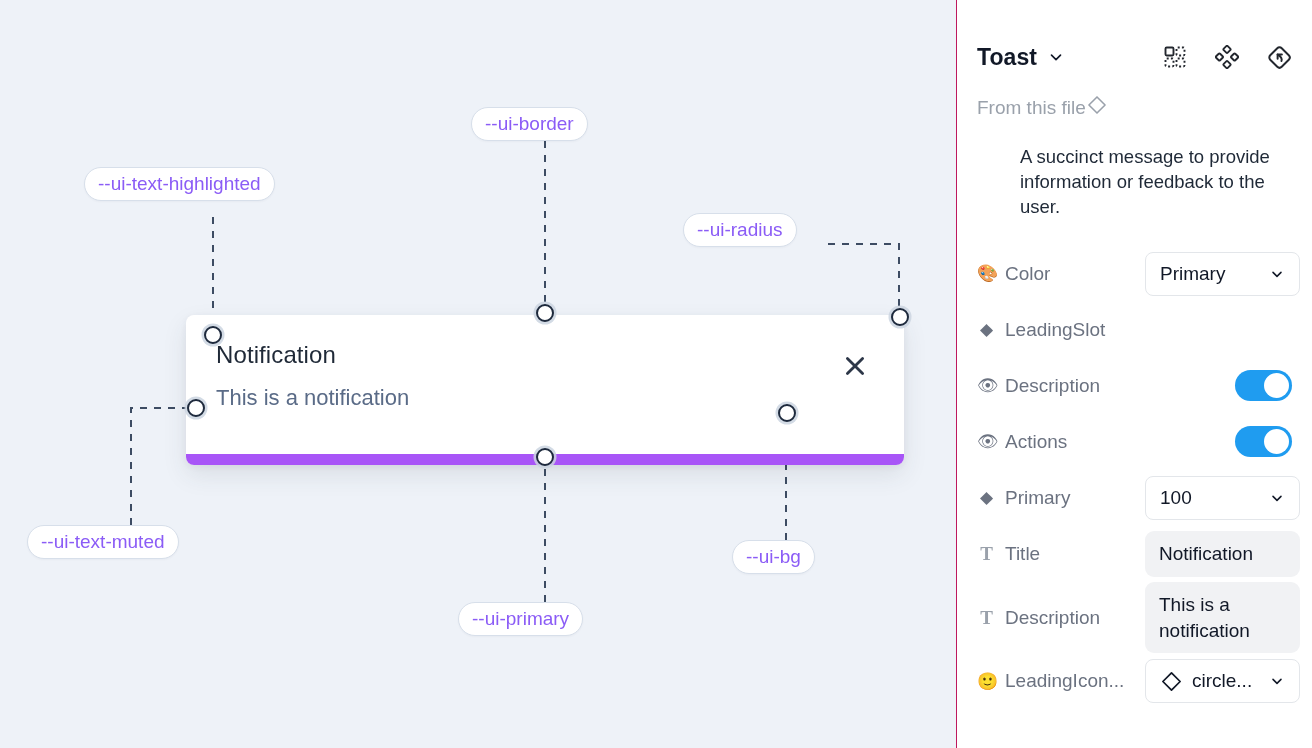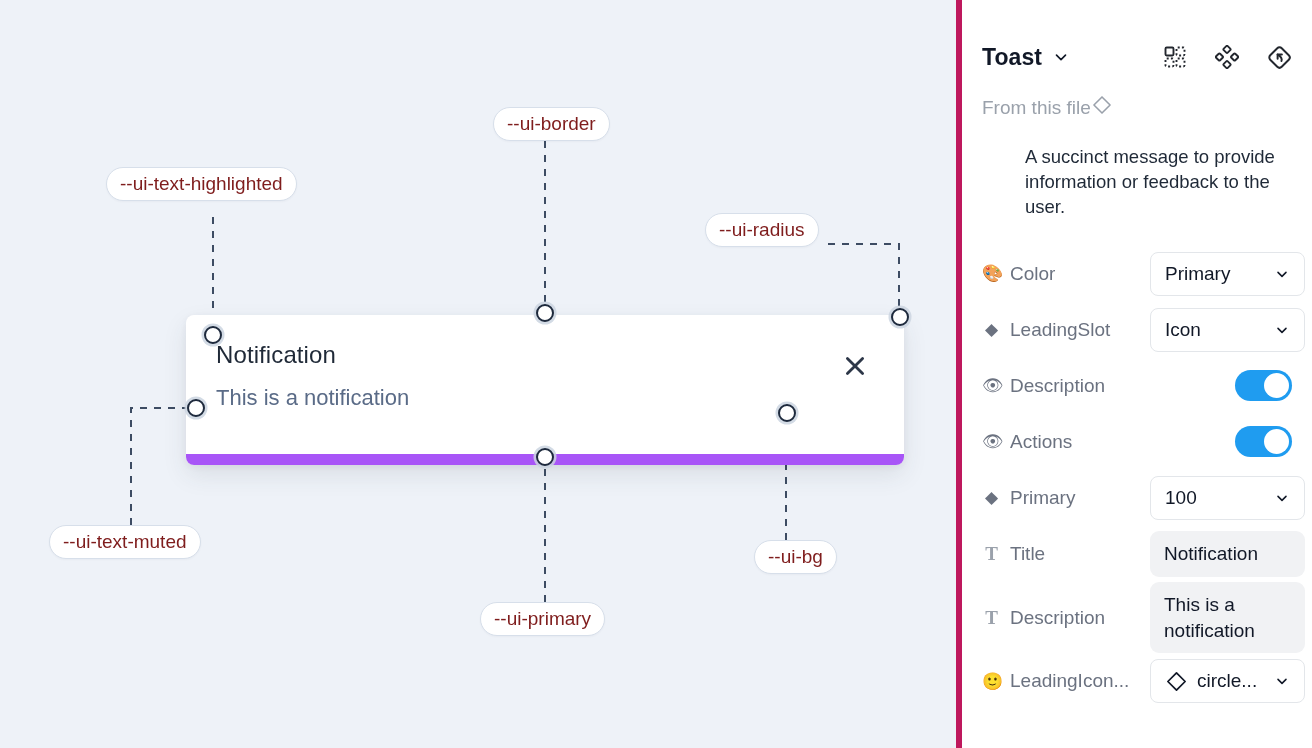--- a/index.html
+++ b/index.html
@@ -49,41 +49,40 @@
   }
 
   
   .pill {
     position: absolute;
     display: inline-flex; align-items: center; justify-content: center;
     height: 34px; padding: 0 13px;
     background: #ffffff;
     border: 1px solid #d7dfea;
     border-radius: 17px;
-    font-size: 19px; color: #7f1d1d; white-space: nowrap;
+    font-size: 19px; color: #8b5cf6; white-space: nowrap;
     box-shadow: 0 1px 2px rgba(45,55,72,.04);
-    margin-left: 22px;
   }
 
   
   .dot {
     position: absolute;
     width: 18px; height: 18px; border-radius: 50%;
     background: #ffffff;
     border: 2.5px solid #1e2a3d;
     box-shadow: 0 0 0 2.5px rgba(203,213,225,.85);
     transform: translate(-50%, -50%);
   }
 
   
   .panel {
     position: relative;
     width: 356px; height: 748px;
     background: #ffffff;
-    border-left: 6px solid #be185d;
+    border-left: 1px solid #be185d;
     padding: 0 20px;
   }
   .panel-header {
     display: flex; align-items: center;
     height: 62px; margin-top: 26px;
   }
   .panel-title {
     font-size: 23px; font-weight: 700; color: #111827; letter-spacing: .1px;
   }
   .title-caret { margin-left: 10px; display: flex; align-items: center; }
@@ -268,30 +267,20 @@
                 </svg>
             </span>
           </div>
         </div>
       </div>
 
       <div class="prop-row">
         <div class="prop-label">
           <span class="prop-ico diamond">◆</span>
           <span>LeadingSlot</span>
-        </div>
-        <div class="prop-ctrl">
-          <div class="select">
-            <span class="val">Icon</span>
-            <span class="caret">
-              <svg viewBox="0 0 24 24" width="16" height="16" fill="none" stroke="#111827" stroke-width="2.3" stroke-linecap="round" stroke-linejoin="round">
-                  <path d="M6 9.5 L12 15.5 L18 9.5"></path>
-                </svg>
-            </span>
-          </div>
         </div>
       </div>
 
       <div class="prop-row">
         <div class="prop-label">
           <span class="prop-ico">👁</span>
           <span>Description</span>
         </div>
         <div class="prop-ctrl">
           <div class="toggle"></div>

